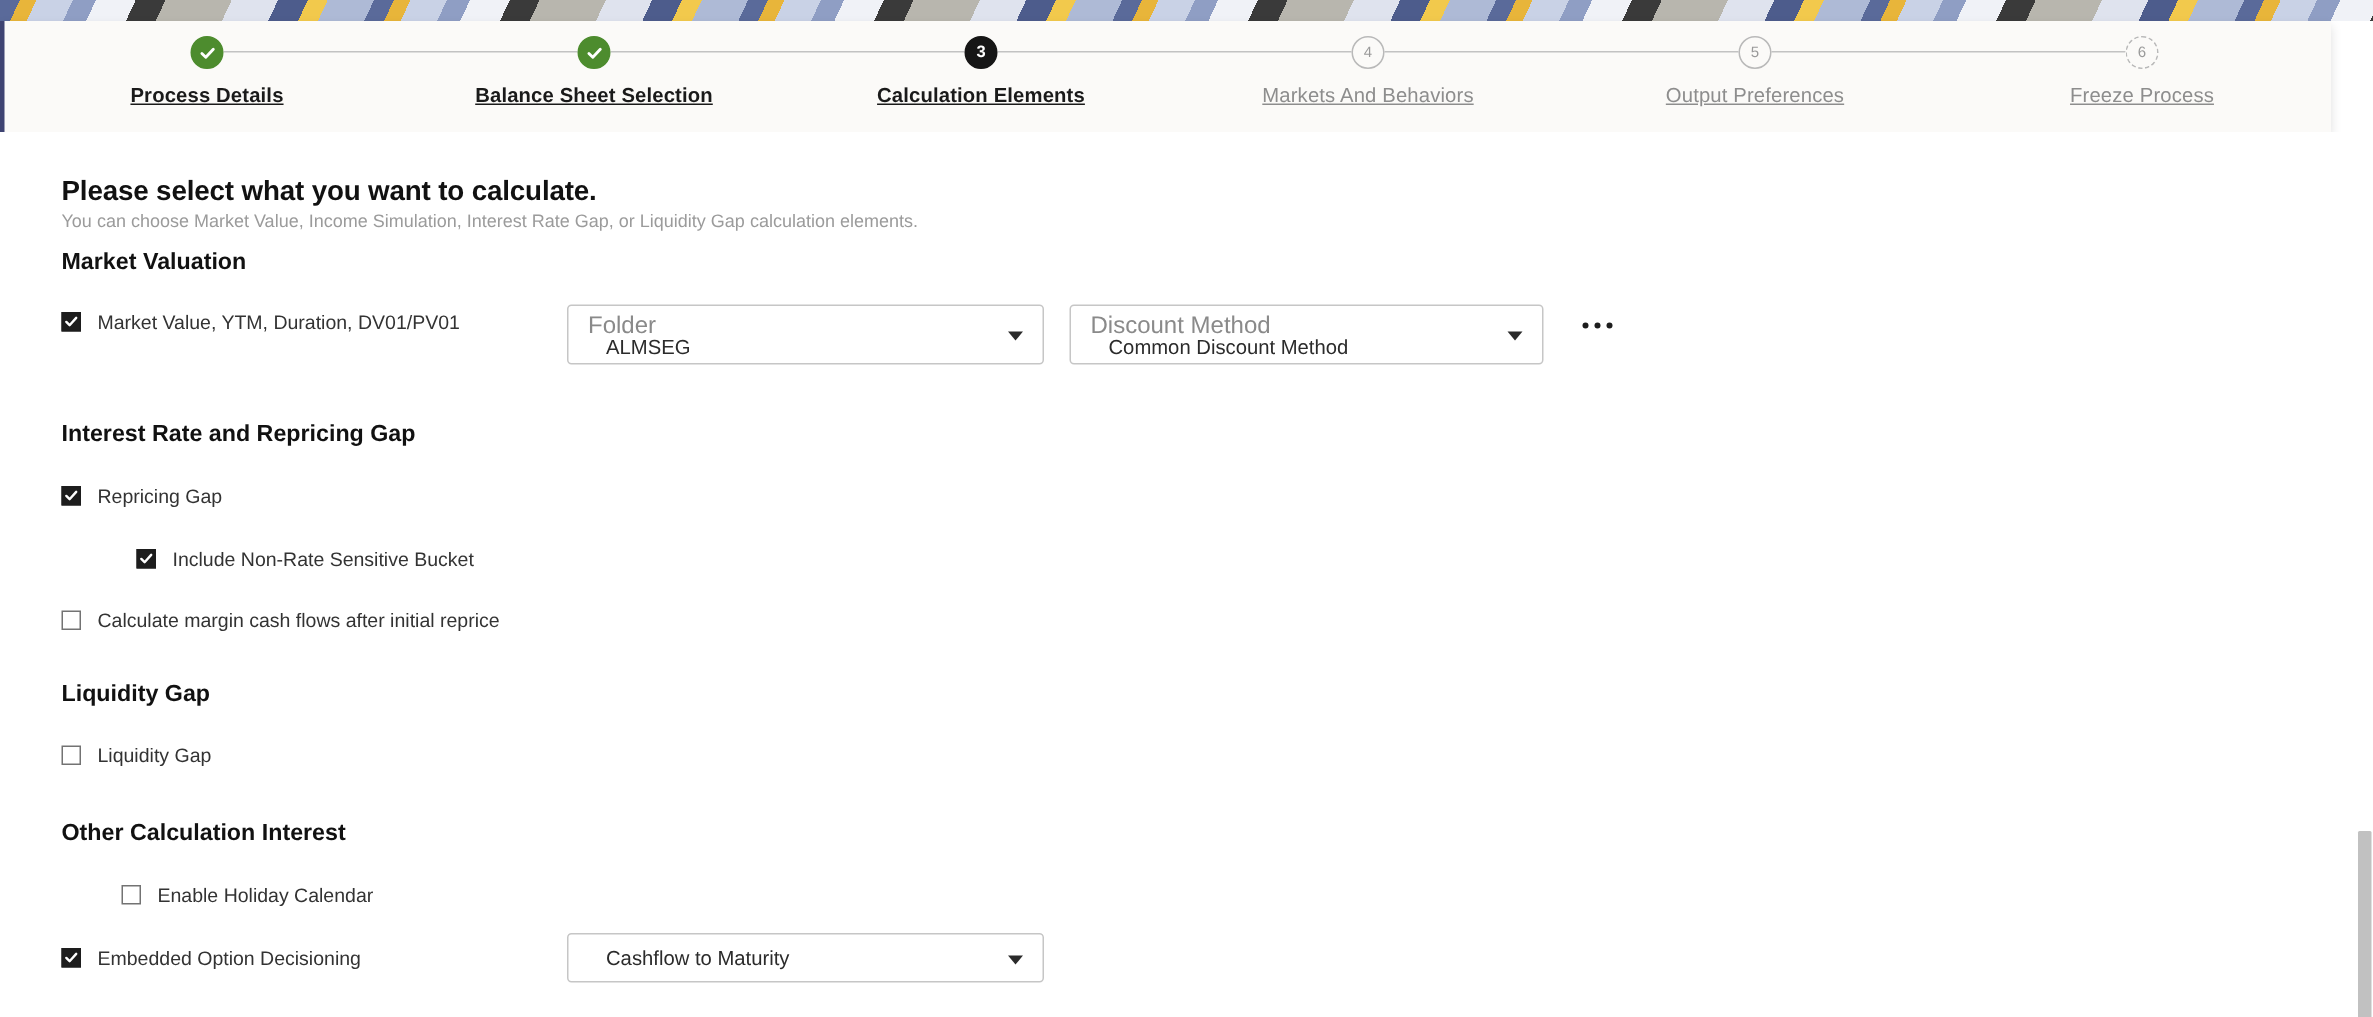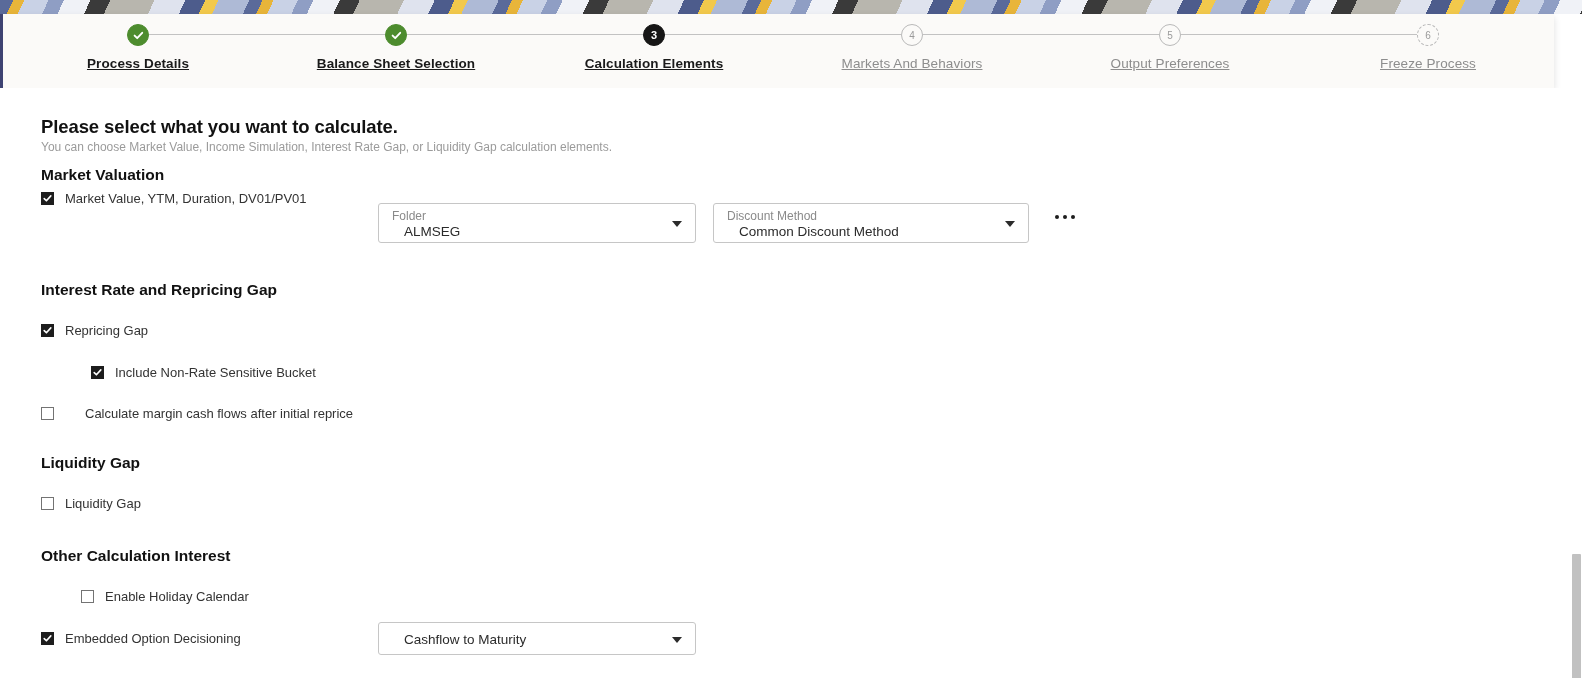--- a/index.html
+++ b/index.html
@@ -188,21 +188,21 @@
     position: absolute;
     box-sizing: border-box;
     border: 1px solid #c6c6c6;
     border-radius: 3px;
     background: #ffffff;
   }
   .select-field .float-label {
     position: absolute;
     left: 13px;
     top: 5px;
-    font-size: 12px;
+    font-size: 16px;
     color: #8a8a8a;
   }
   .select-field .sel-value {
     position: absolute;
     left: 25px;
     font-size: 13.5px;
     color: #2b2b2b;
     white-space: nowrap;
   }
   .select-field.with-label .sel-value { top: 20px; }
@@ -305,21 +305,21 @@
   </div>
 </div>
 
 <div class="content">
 
   <div class="page-title">Please select what you want to calculate.</div>
   <div class="page-subtitle">You can choose Market Value, Income Simulation, Interest Rate Gap, or Liquidity Gap calculation elements.</div>
 
   <div class="section-title" style="top:78px;">Market Valuation</div>
 
-  <div class="cb-row" style="left:41px; top:100px;">
+  <div class="cb-row" style="left:41px; top:116px;">
     <span class="cb checked">
       <svg width="9" height="9" viewBox="0 0 9 9" aria-hidden="true">
           <path d="M1.2 4.6 L3.4 6.8 L7.8 1.9" stroke="#ffffff" stroke-width="1.6" fill="none" stroke-linecap="round" stroke-linejoin="round"></path>
         </svg>
     </span>
     <span class="cb-label">Market Value, YTM, Duration, DV01/PV01</span>
   </div>
 
   <div class="select-field with-label" style="left:378px; top:115px; width:318px; height:40px;">
     <span class="float-label">Folder</span>
@@ -352,21 +352,21 @@
 
   <div class="cb-row" style="left:91px; top:274px;">
     <span class="cb checked">
       <svg width="9" height="9" viewBox="0 0 9 9" aria-hidden="true">
           <path d="M1.2 4.6 L3.4 6.8 L7.8 1.9" stroke="#ffffff" stroke-width="1.6" fill="none" stroke-linecap="round" stroke-linejoin="round"></path>
         </svg>
     </span>
     <span class="cb-label">Include Non-Rate Sensitive Bucket</span>
   </div>
 
-  <div class="cb-row" style="left:41px; top:315px;gap:20px;">
+  <div class="cb-row" style="left:41px; top:315px;">
     <span class="cb unchecked"></span>
     <span class="cb-label">Calculate margin cash flows after initial reprice</span>
   </div>
 
   <div class="section-title" style="top:366px;">Liquidity Gap</div>
 
   <div class="cb-row" style="left:41px; top:405px;">
     <span class="cb unchecked"></span>
     <span class="cb-label">Liquidity Gap</span>
   </div>

